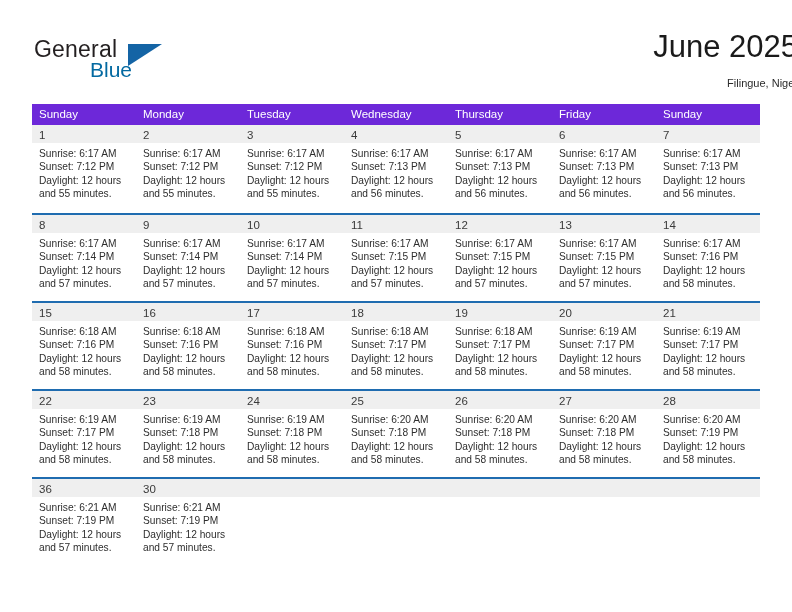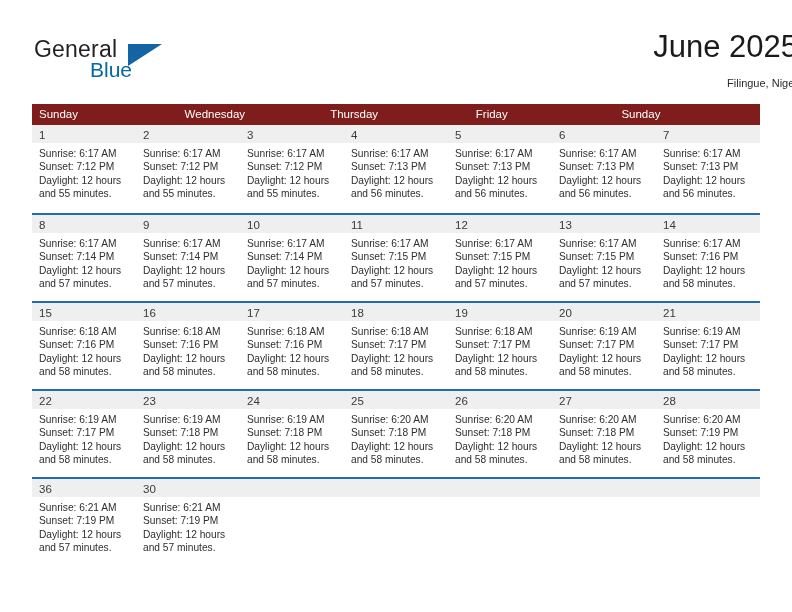--- a/index.html
+++ b/index.html
@@ -90,21 +90,21 @@
   
   .calendar {
     position: absolute;
     left: 32px;
     top: 104px;
     width: 728px;
   }
 
   .weekday-row {
     display: flex;
-    background: #7f1d1d;
+    background: #6d28d9;
     height: 21px;
   }
   .weekday-cell {
     flex: 1 1 0;
     color: #ffffff;
     font-size: 11.5px;
     line-height: 21px;
     padding-left: 7px;
     box-sizing: border-box;
     white-space: nowrap;
@@ -170,20 +170,22 @@
     <div class="title-block">
       <div class="cal-title">June 2025</div>
       <div class="cal-subtitle">Filingue, Niger</div>
     </div>
 
   </div>
 
   <div class="calendar">
     <div class="weekday-row" id="weekday-row">
         <div class="weekday-cell">Sunday</div>
+        <div class="weekday-cell">Monday</div>
+        <div class="weekday-cell">Tuesday</div>
         <div class="weekday-cell">Wednesday</div>
         <div class="weekday-cell">Thursday</div>
         <div class="weekday-cell">Friday</div>
         <div class="weekday-cell">Sunday</div>
       </div>
     <div id="weeks-container">
         <div class="week-row first">
           <div class="day-cell">
             <div class="day-number-band"><span class="day-number">1</span></div>
             <div class="day-body">

